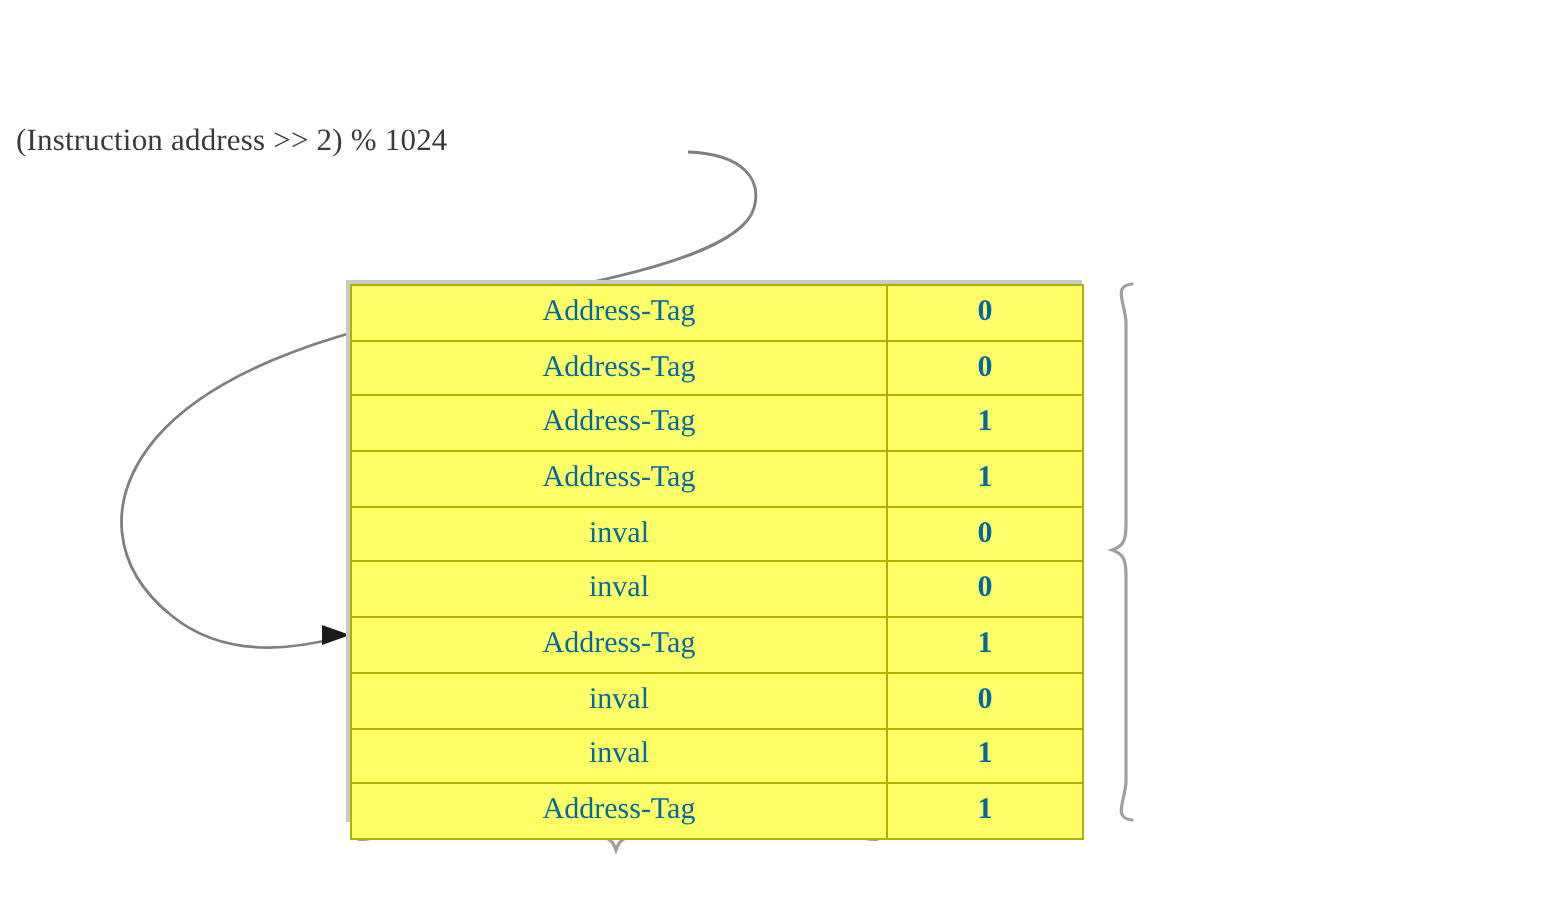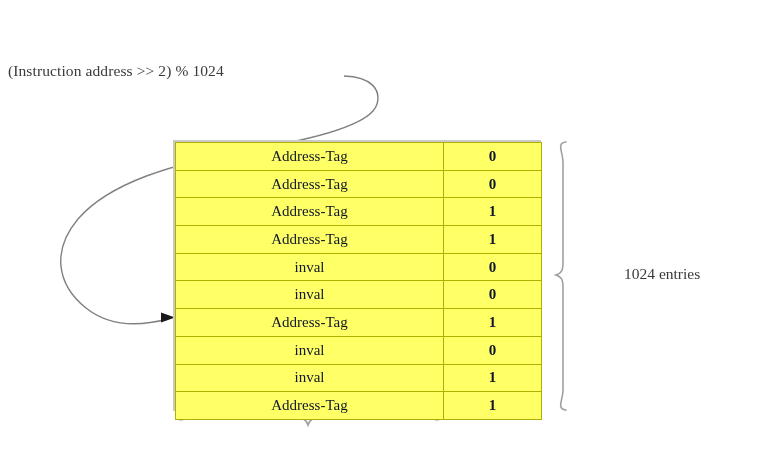--- a/index.html
+++ b/index.html
@@ -54,21 +54,21 @@
     height: 100%;
     border-collapse: collapse;
     table-layout: fixed;
     background: #ffff66;
   }
   #table td {
     background: #ffff66;
     border: 1px solid #b0b000;
     text-align: center;
     font-size: 15px;
-    color: #0f172a;
+    color: #0369a1;
     height: 26.7px;
     padding: 0;
     line-height: 1;
   }
   #table td.tag-cell { width: 267px; }
   #table td.bit-cell { width: 97px; font-weight: bold; }
 
   
   .side-label {
     position: absolute;
@@ -165,17 +165,16 @@
           <td class="bit-cell">1</td>
         </tr>
         <tr>
           <td class="tag-cell">Address-Tag</td>
           <td class="bit-cell">1</td>
         </tr>
       </tbody>
     </table>
   </div>
 
-  <div class="side-label" id="entries-label">1024 entries</div>
 
   <div class="side-label" id="width-label">30 Bit</div>
 
 </div>
 
 </body></html>

